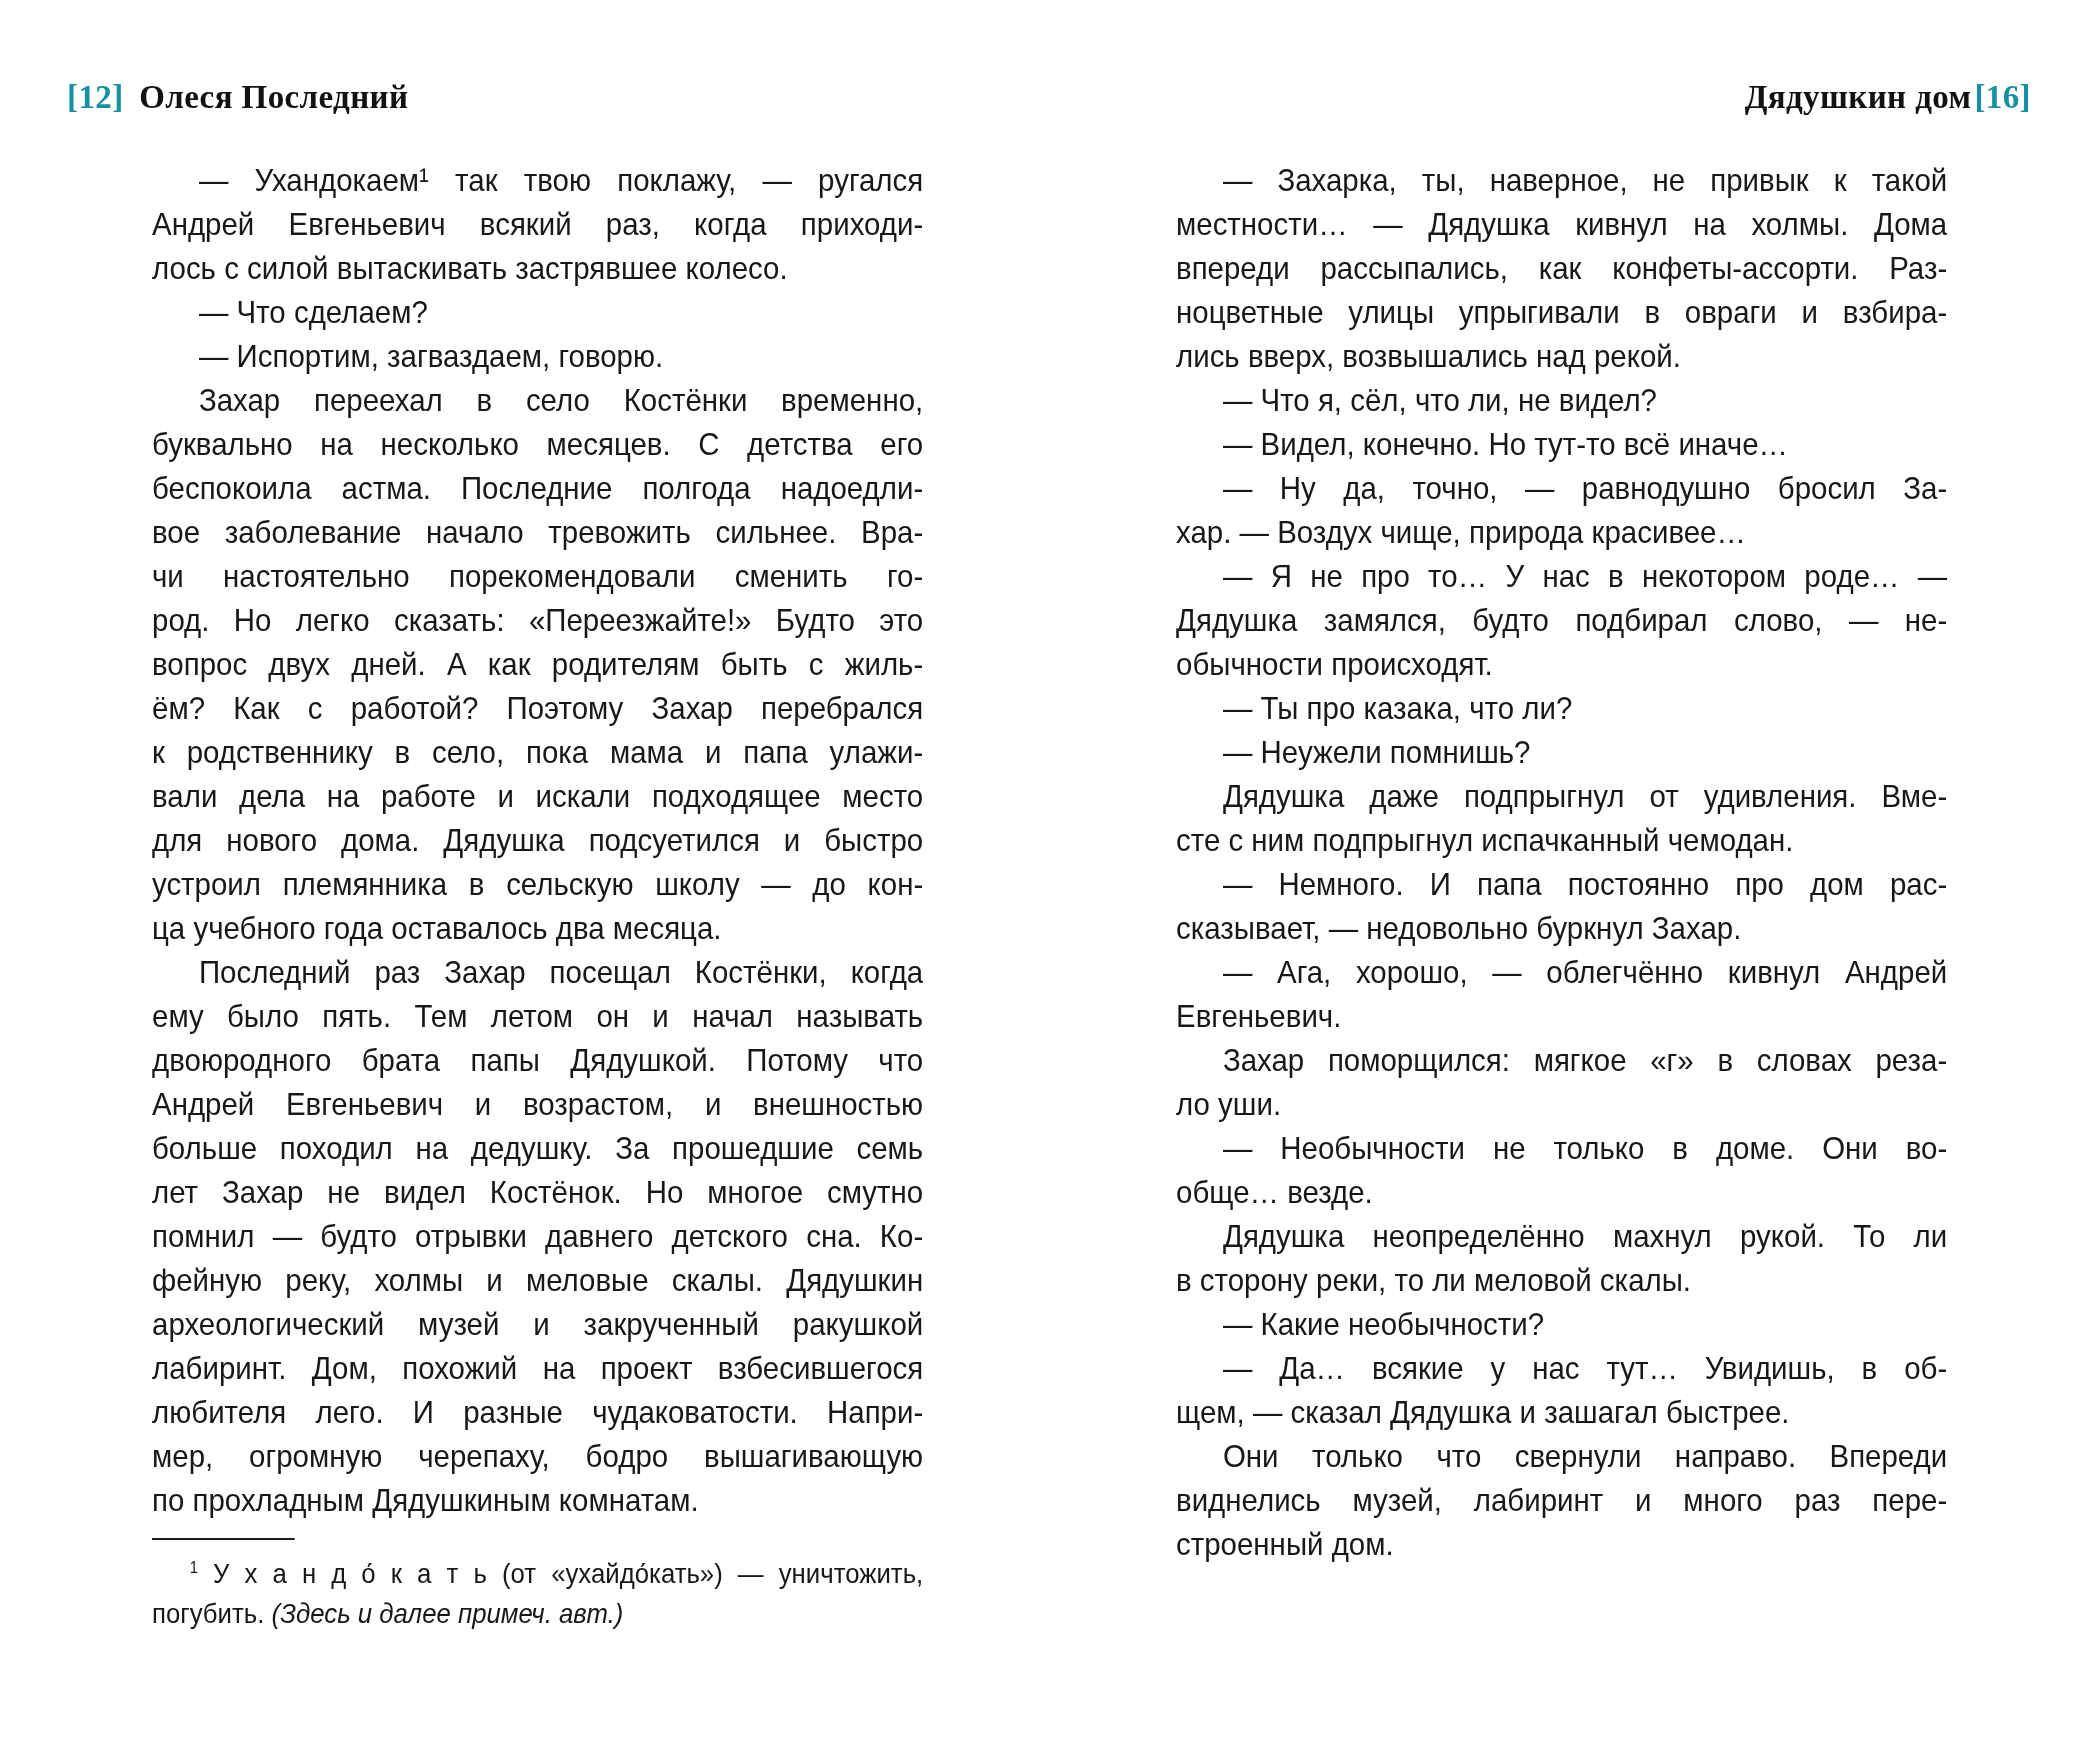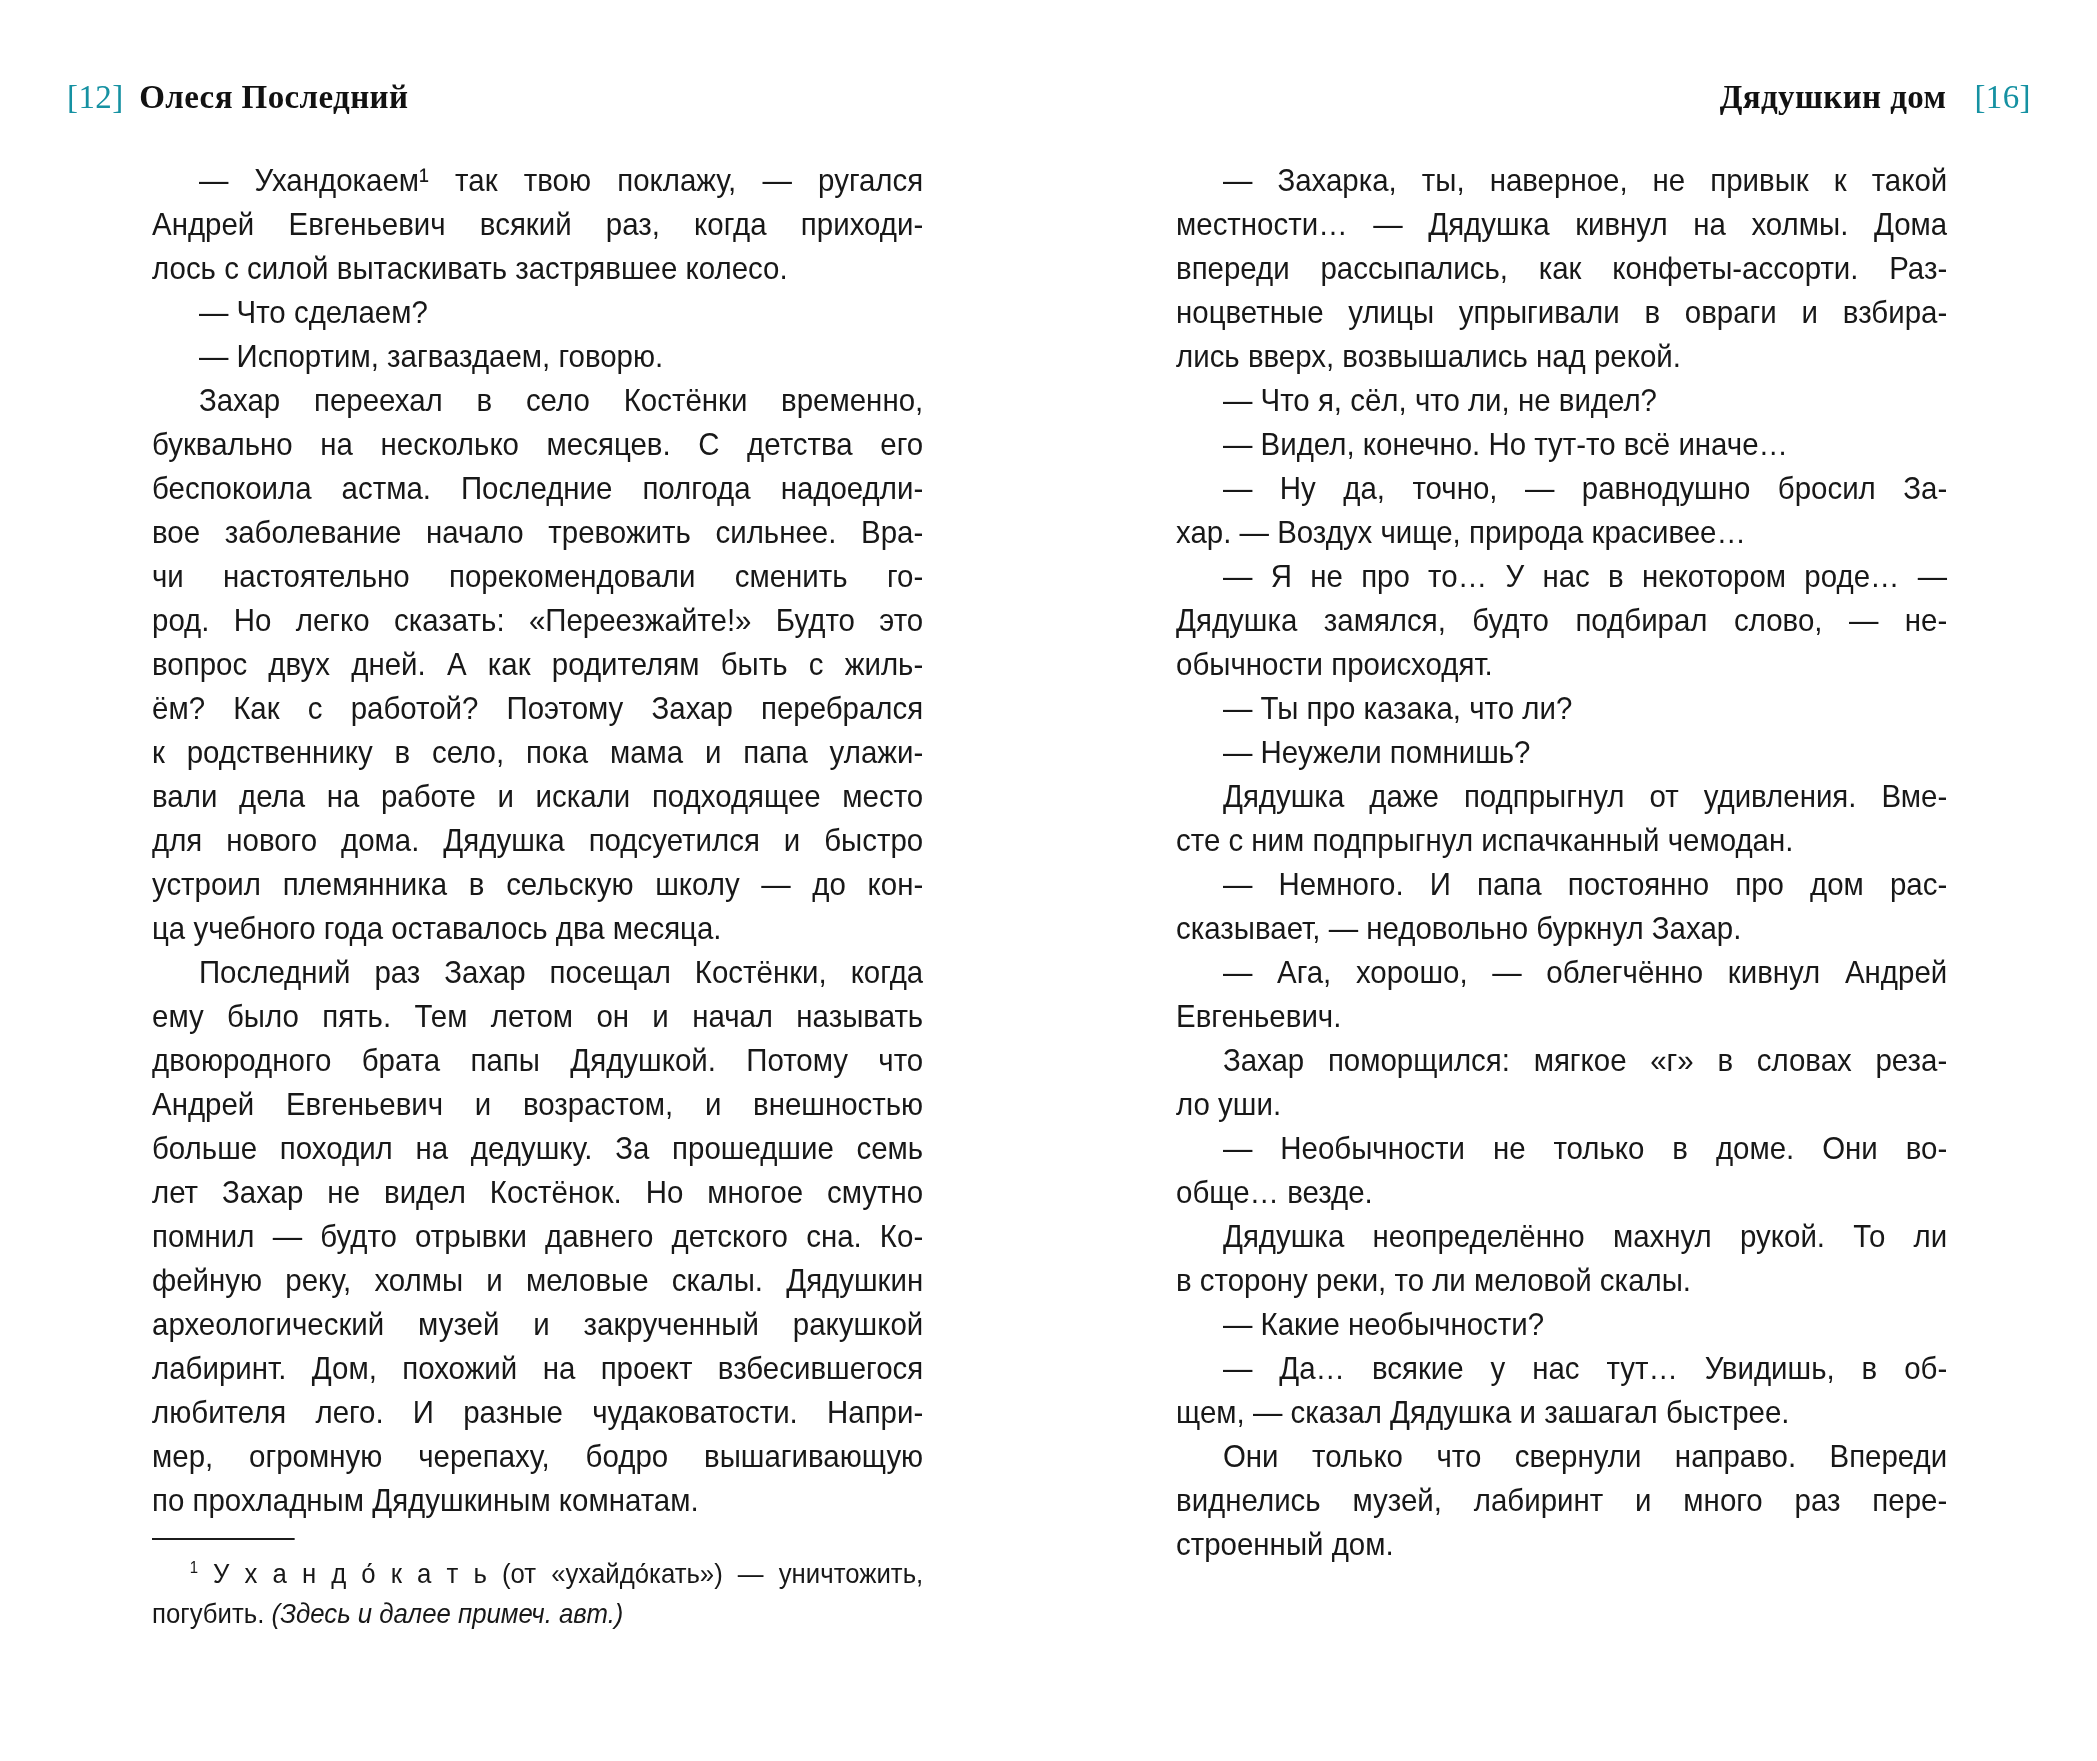--- a/index.html
+++ b/index.html
@@ -15,23 +15,23 @@
   
   .runner {
     position: absolute; top: 77px; height: 40px;
     font-family: "Liberation Serif", "DejaVu Serif", serif;
     font-weight: bold; font-size: 33px; line-height: 40px;
     color: #121212; white-space: nowrap;
     letter-spacing: 0.4px;
   }
   .runner-left  { left: 67px; }
   .runner-right { right: 66px; }
-  .pagenum { color: var(--accent, #1591a2); font-weight: normal; }
+  .pagenum { color: var(--accent, #1591a2); font-weight: bold; }
   .runner-left  .runtitle { margin-left: 15.6px; }
-  .runner-right .runtitle { margin-right: 28px; }
+  .runner-right .runtitle { margin-right: 3px; }
 
   
   .col {
     position: absolute; top: 158px;
     width: 838px;
     transform: scaleX(0.9203); transform-origin: 0 0;
     font-size: 32px; line-height: 44px;
     color: #181818;
   }
   #col-left  { left: 152px; }

